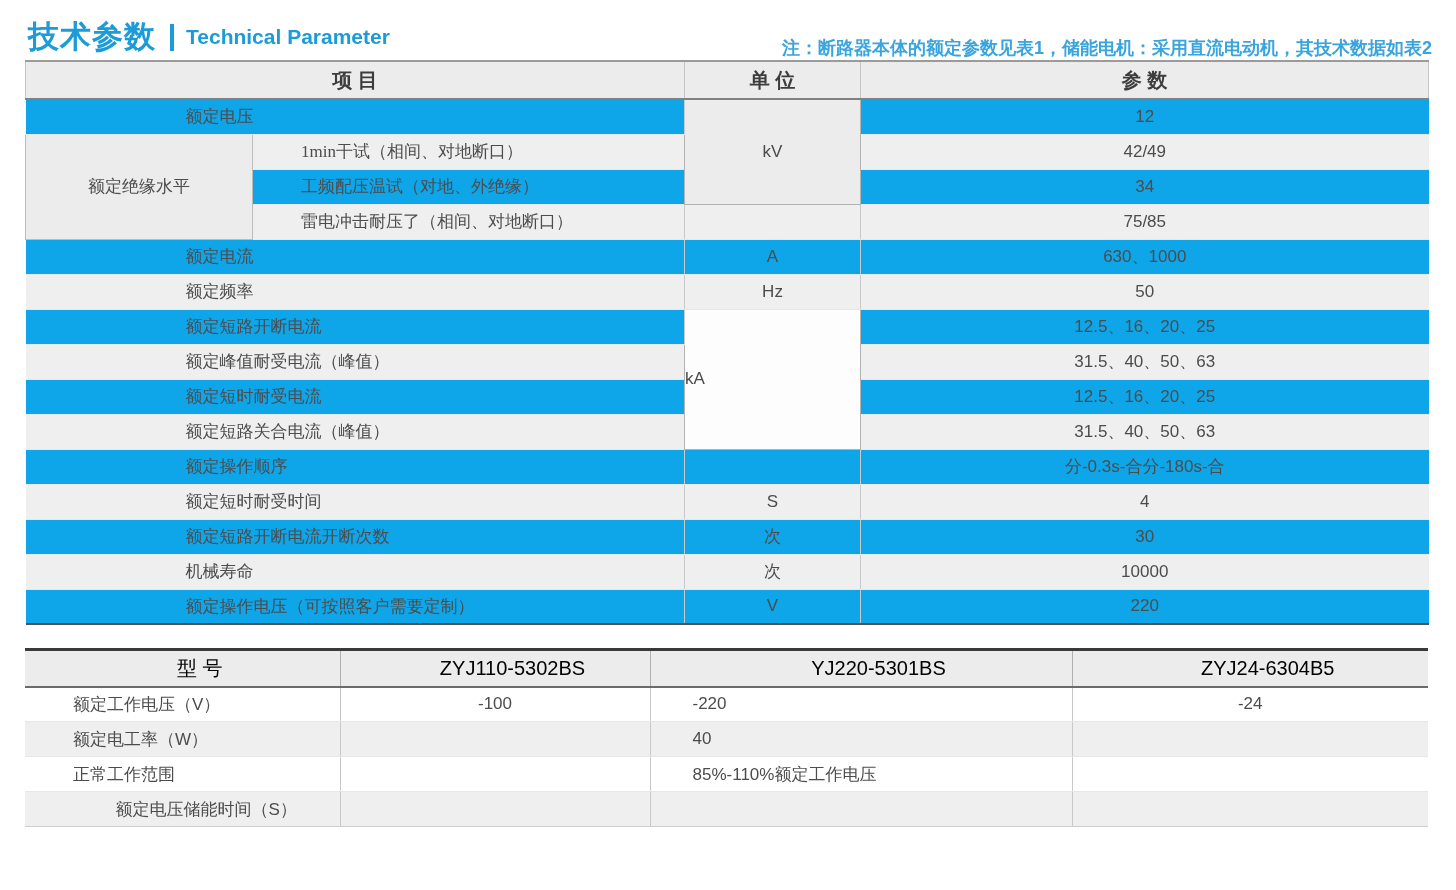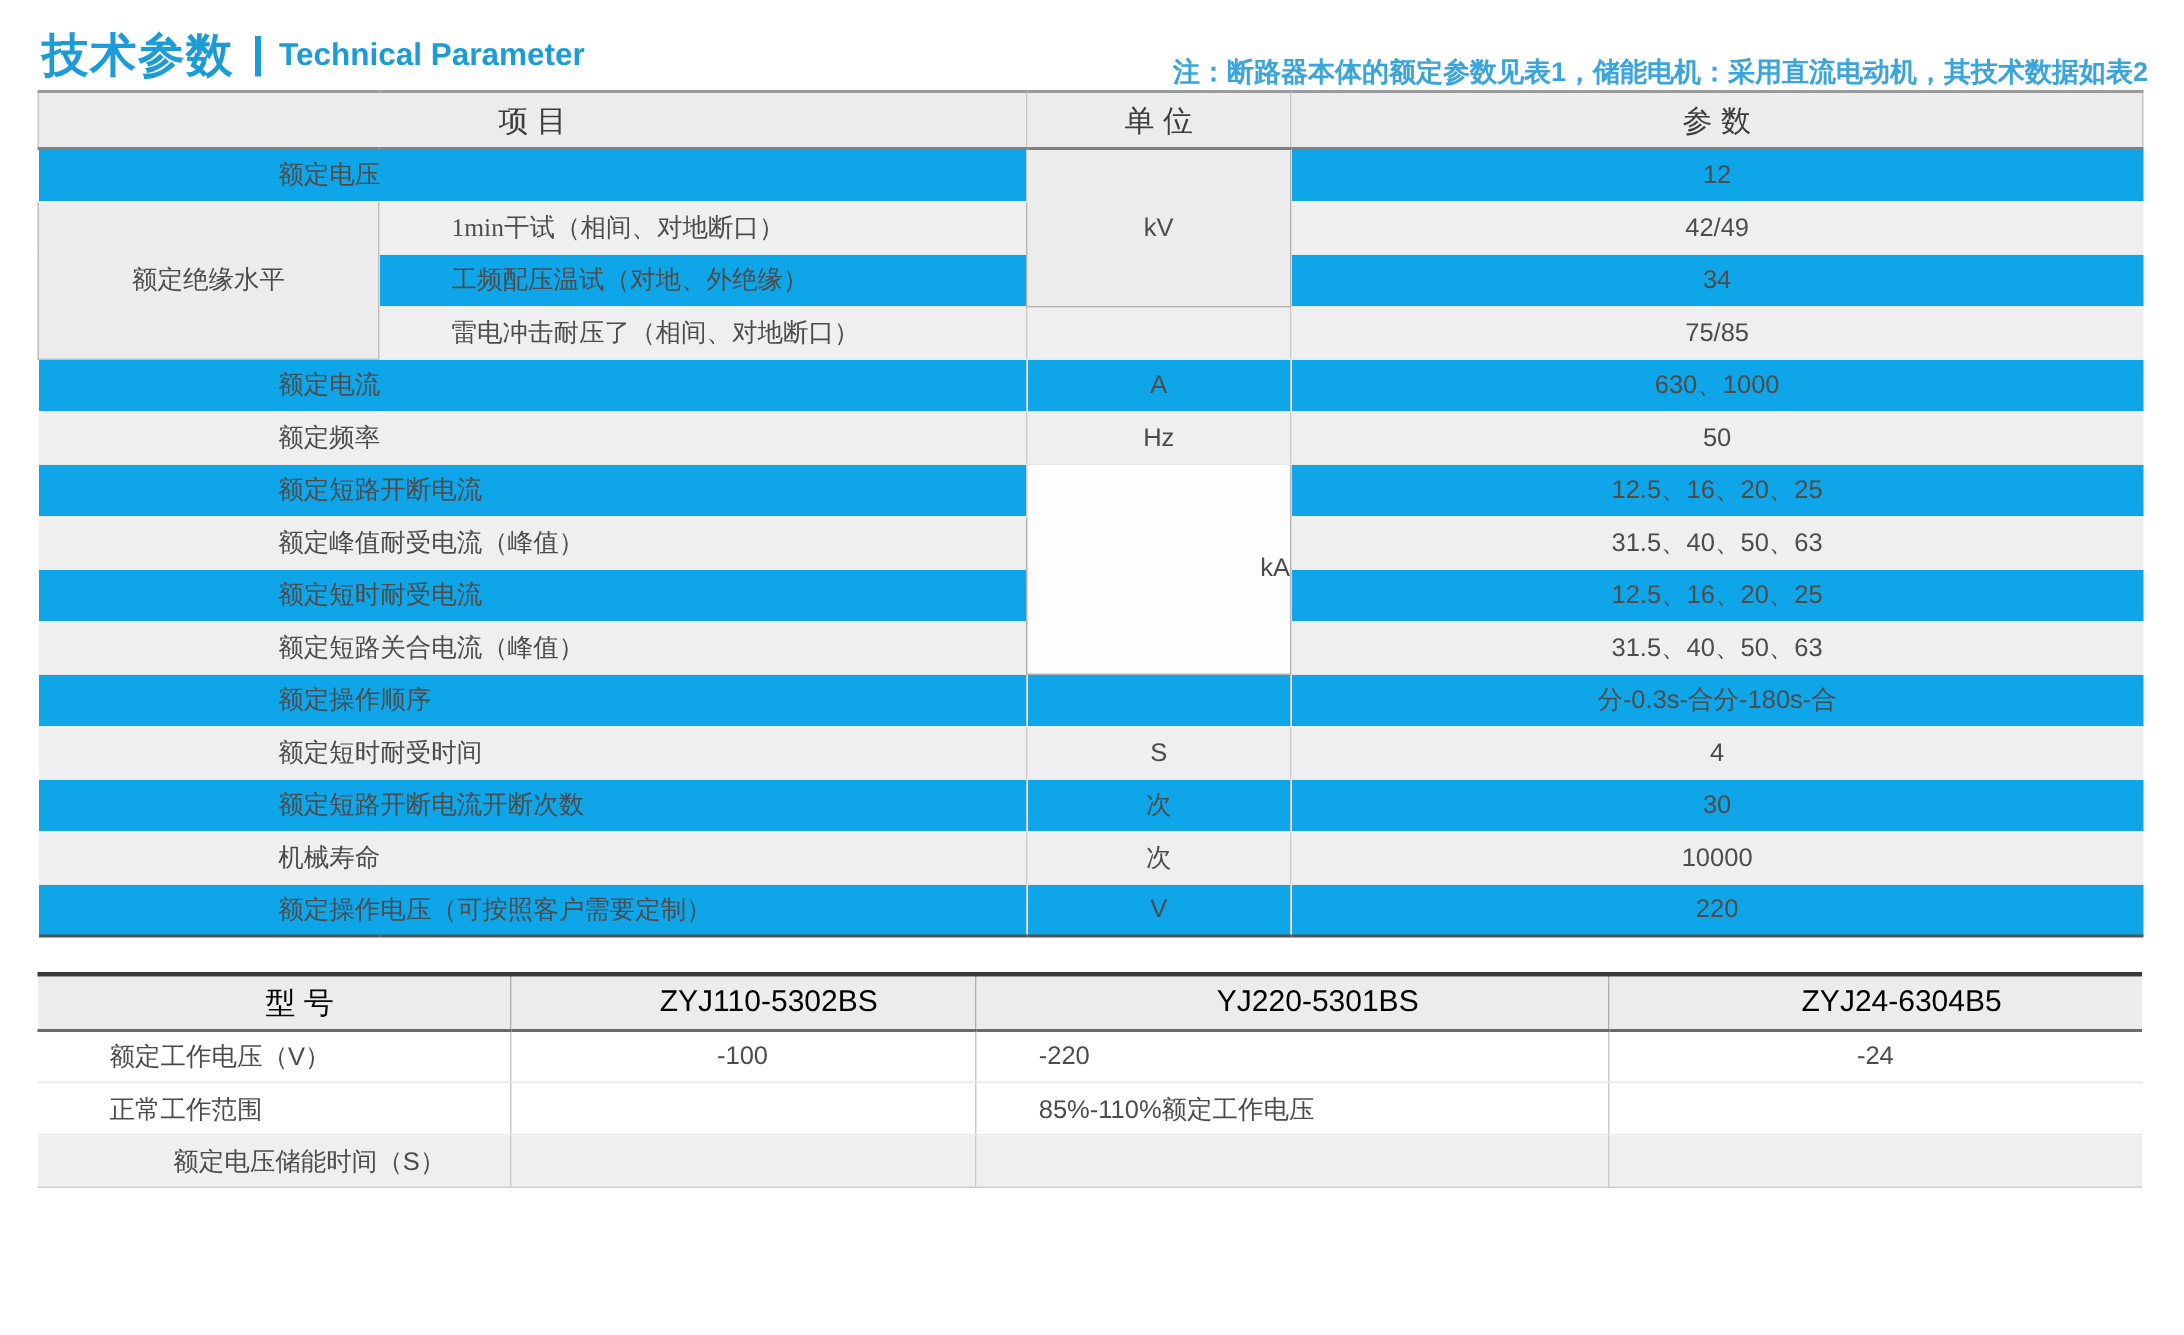--- a/index.html
+++ b/index.html
@@ -13,31 +13,31 @@
   .title-bar { width:4px; height:27px; background:#1b9cd8; margin:0 12px 0 14px; }
   .title-en { font-size:21px; font-weight:600; color:#1b9cd8; }
   .note { position:absolute; right:24px; top:36px; font-size:18px; font-weight:600; color:#3aa4dc; }
 
   
   table { border-collapse:collapse; table-layout:fixed; margin-left:25px; }
   td,th { overflow:hidden; white-space:nowrap; }
 
   
   .t1 { width:1403px; }
-  .t1 th { height:38px; background:#ececec; font-size:20px; font-weight:400; color:#3d3d3d;
+  .t1 th { height:38px; background:#ececec; font-size:20px; font-weight:700; color:#3d3d3d;
            border:1px solid #c6c6c6; border-top:2px solid #9b9b9b; border-bottom:2px solid #808080; }
   .t1 td { height:35px; font-size:17px; border-bottom:1px solid #e7e7e7; }
   .t1 tr.odd td { background:#efefef; }
   .t1 tr.even td { background:#0ea5e9; }
   .t1 td.c-item { text-align:left; padding-left:160px; border-right:1px solid #c9c9c9; }
   .t1 td.c-sub  { text-align:left; padding-left:48px; border-right:1px solid #c9c9c9;font-family:Liberation Serif, serif; }
   .t1 td.c-group { text-align:center; background:#ececec !important; border:1px solid #bcbcbc; }
   .t1 td.c-unit { text-align:center; border-right:1px solid #c9c9c9; }
   .t1 td.c-kv { text-align:center; background:#ececec !important; border:1px solid #b3b3b3; }
-  .t1 td.c-ka { text-align:right; background:#fdfdfd !important; border:1px solid #b3b3b3; }
+  .t1 td.c-ka { text-align:left; background:#fdfdfd !important; border:1px solid #b3b3b3; }
   .t1 td.c-val { text-align:center; }
   .t1 tr.last td { border-bottom:2px solid #525252; }
 
   
   .t2 { width:1403px; margin-top:23px; border-top:3px solid #3a3a3a; }
   .t2 th { height:37px; background:#ececec; font-size:20px; font-weight:400; color:#000000;
            border-bottom:2px solid #6b6b6b; border-right:1px solid #b0b0b0;padding-left:35px; }
   .t2 th:last-child { border-right:none; }
   .t2 td { height:35px; font-size:17px; border-right:1px solid #c9c9c9; border-bottom:1px solid #e7e7e7; }
   .t2 td:last-child { border-right:none; }
@@ -165,20 +165,26 @@
       <th>ZYJ24-6304B5</th>
     </tr>
   </thead>
   <tbody>
     <tr class="even">
       <td class="m-label">额定工作电压（V）</td>
       <td class="m-c1">-100</td>
       <td class="m-c2">-220</td>
       <td class="m-c3">-24</td>
     </tr>
+    <tr class="odd">
+      <td class="m-label">额定电工率（W）</td>
+      <td class="m-c1"></td>
+      <td class="m-c2">40</td>
+      <td class="m-c3"></td>
+    </tr>
     <tr class="even">
       <td class="m-label">正常工作范围</td>
       <td class="m-c1"></td>
       <td class="m-c2">85%-110%额定工作电压</td>
       <td class="m-c3"></td>
     </tr>
     <tr class="odd last">
       <td class="m-label">额定电压储能时间（S）</td>
       <td class="m-c1"></td>
       <td class="m-c2"></td>

